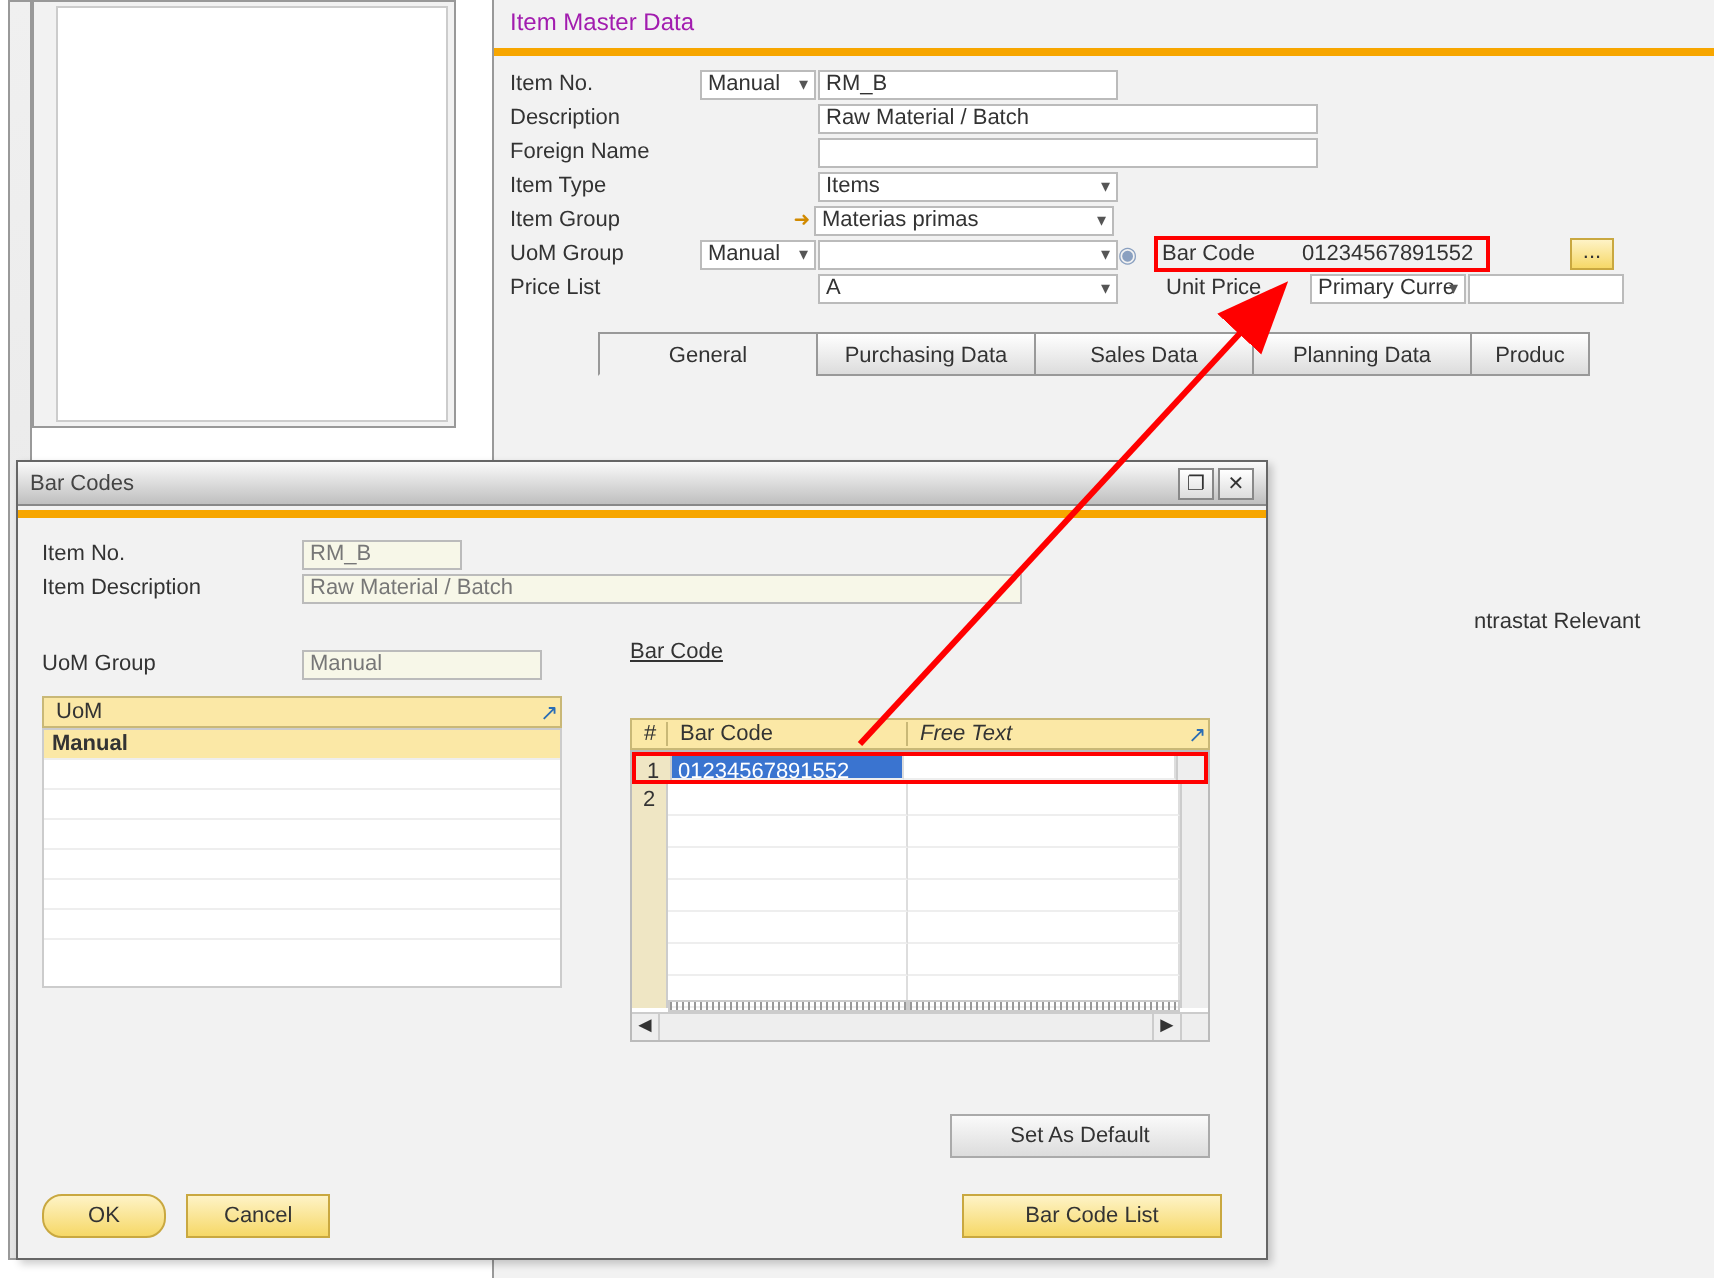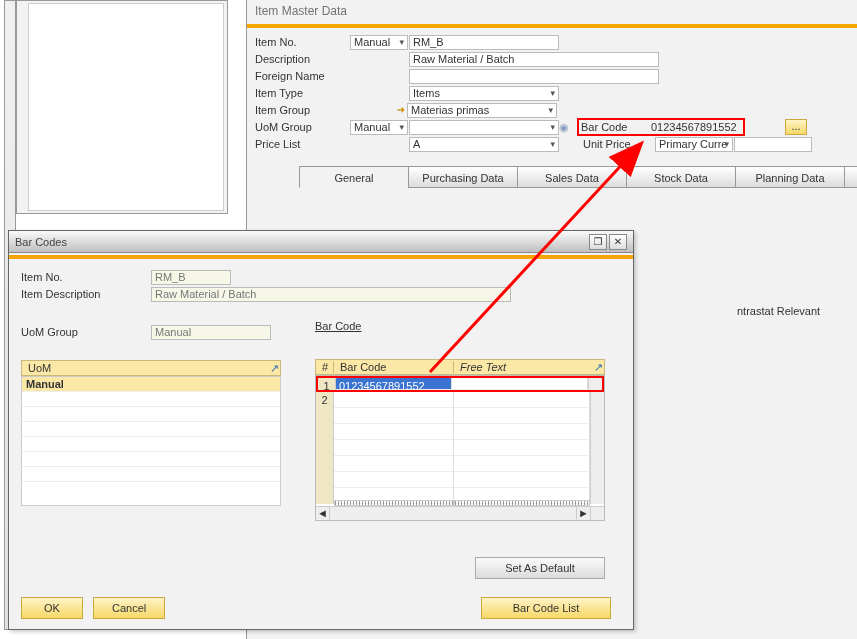--- a/index.html
+++ b/index.html
@@ -11,21 +11,21 @@
     background: #fff;
     width: 857px;
     height: 639px;
     position: relative;
     overflow: hidden;
   }
   .left-strip { position:absolute; left:4px; top:0; width:12px; height:630px; border:1px solid #999; background:linear-gradient(#f0f0f0,#e4e4e4); }
   .bg-window { position:absolute; left:16px; top:0; width:212px; height:214px; background:#f2f2f2; border:1px solid #999;}
   .bg-white { position:absolute; left:28px; top:3px; width:196px; height:208px; background:#fff; border:1px solid #ccc;}
   .main { position:absolute; left:246px; top:0; width:611px; height:639px; background:#f2f2f2; border-left:1px solid #999;}
-  .main-title { padding:4px 8px; font-size:12px; color:#737373;}
+  .main-title { padding:4px 8px; font-size:12px; color:#a21caf;}
   .accent { height:4px; background:#f7a600; margin-top:2px;}
   .form-area { padding:6px 8px 0 8px;}
   .row { display:flex; align-items:center; height:16px; margin-bottom:1px;}
   .label { width:95px; }
   .mini-input { border:1px solid #bbb; background:#fff; height:15px; line-height:13px; padding:0 3px; font-size:11px; }
   .combo { position:relative; }
   .combo::after { content:"▾"; position:absolute; right:3px; top:0; font-size:9px; color:#555; pointer-events:none;}
   .tabs { display:flex; margin-top:14px;}
   .tab { flex:none; width:110px; text-align:center; height:22px; line-height:22px; border:1px solid #999; background:linear-gradient(#fff,#dcdcdc); font-size:11px; margin-right:-1px;}
   .tab.active { background:#f2f2f2; border-bottom:1px solid #f2f2f2;}
@@ -115,21 +115,20 @@
       <div style="width:24px;"></div>
       <div style="width:72px;">Unit Price</div>
       <div class="mini-input combo" style="width:78px;">Primary Curre</div>
       <div class="mini-input" style="width:78px; margin-left:1px;"></div>
     </div>
 
     <div class="tabs" style="margin-left:20px;padding-left:24px;">
       <div class="tab active">General</div>
       <div class="tab">Purchasing Data</div>
       <div class="tab">Sales Data</div>
-      <div class="tab">Stock Data</div>
       <div class="tab">Planning Data</div>
       <div class="tab" style="width:60px;">Produc</div>
     </div>
   </div>
 
   <div style="position:absolute; left:490px; top:305px;">ntrastat Relevant</div>
 </div>
 
 <div class="dialog">
   <div class="titlebar">
@@ -148,21 +147,21 @@
       <div class="mini-input" style="width:360px;background:#f7f7e8;color:#777;">Raw Material / Batch</div>
     </div>
 
     <div style="display:flex; margin-top:18px; gap:34px;">
 
       <div style="width:260px;">
         <div class="row" style="margin-top:4px;">
           <div style="width:130px;">UoM Group</div>
           <div class="mini-input" style="width:120px;background:#f7f7e8;color:#777;">Manual</div>
         </div>
-        <div class="yellow-header" style="margin-top:20px;justify-content:space-between;">
+        <div class="yellow-header" style="margin-top:8px;justify-content:space-between;">
           <span style="flex:1;">UoM</span>
           <span style="width:16px; text-align:center; color:#2a6db5;">↗</span>
         </div>
         <div class="uom-list">
           <div class="r sel">Manual</div>
           <div class="r"></div>
             <div class="r"></div>
             <div class="r"></div>
           <div class="r"></div>
             <div class="r"></div>
@@ -244,21 +243,21 @@
           </div>
         </div>
 
         <div style="text-align:right; margin-top:36px;">
           <div class="btn gray" style="min-width:130px;">Set As Default</div>
         </div>
       </div>
     </div>
 
     <div style="position:absolute; left:12px; bottom:10px; display:flex; gap:10px;">
-      <div class="btn" style="min-width:62px;">OK</div>
+      <div class="btn" style="min-width:62px;border-radius:10px;">OK</div>
       <div class="btn" style="min-width:62px;">Cancel</div>
     </div>
     <div style="position:absolute; right:22px; bottom:10px;">
       <div class="btn" style="min-width:130px;">Bar Code List</div>
     </div>
   </div>
 </div>
 
 <svg class="arrow-svg" width="857" height="639">
   <defs>

